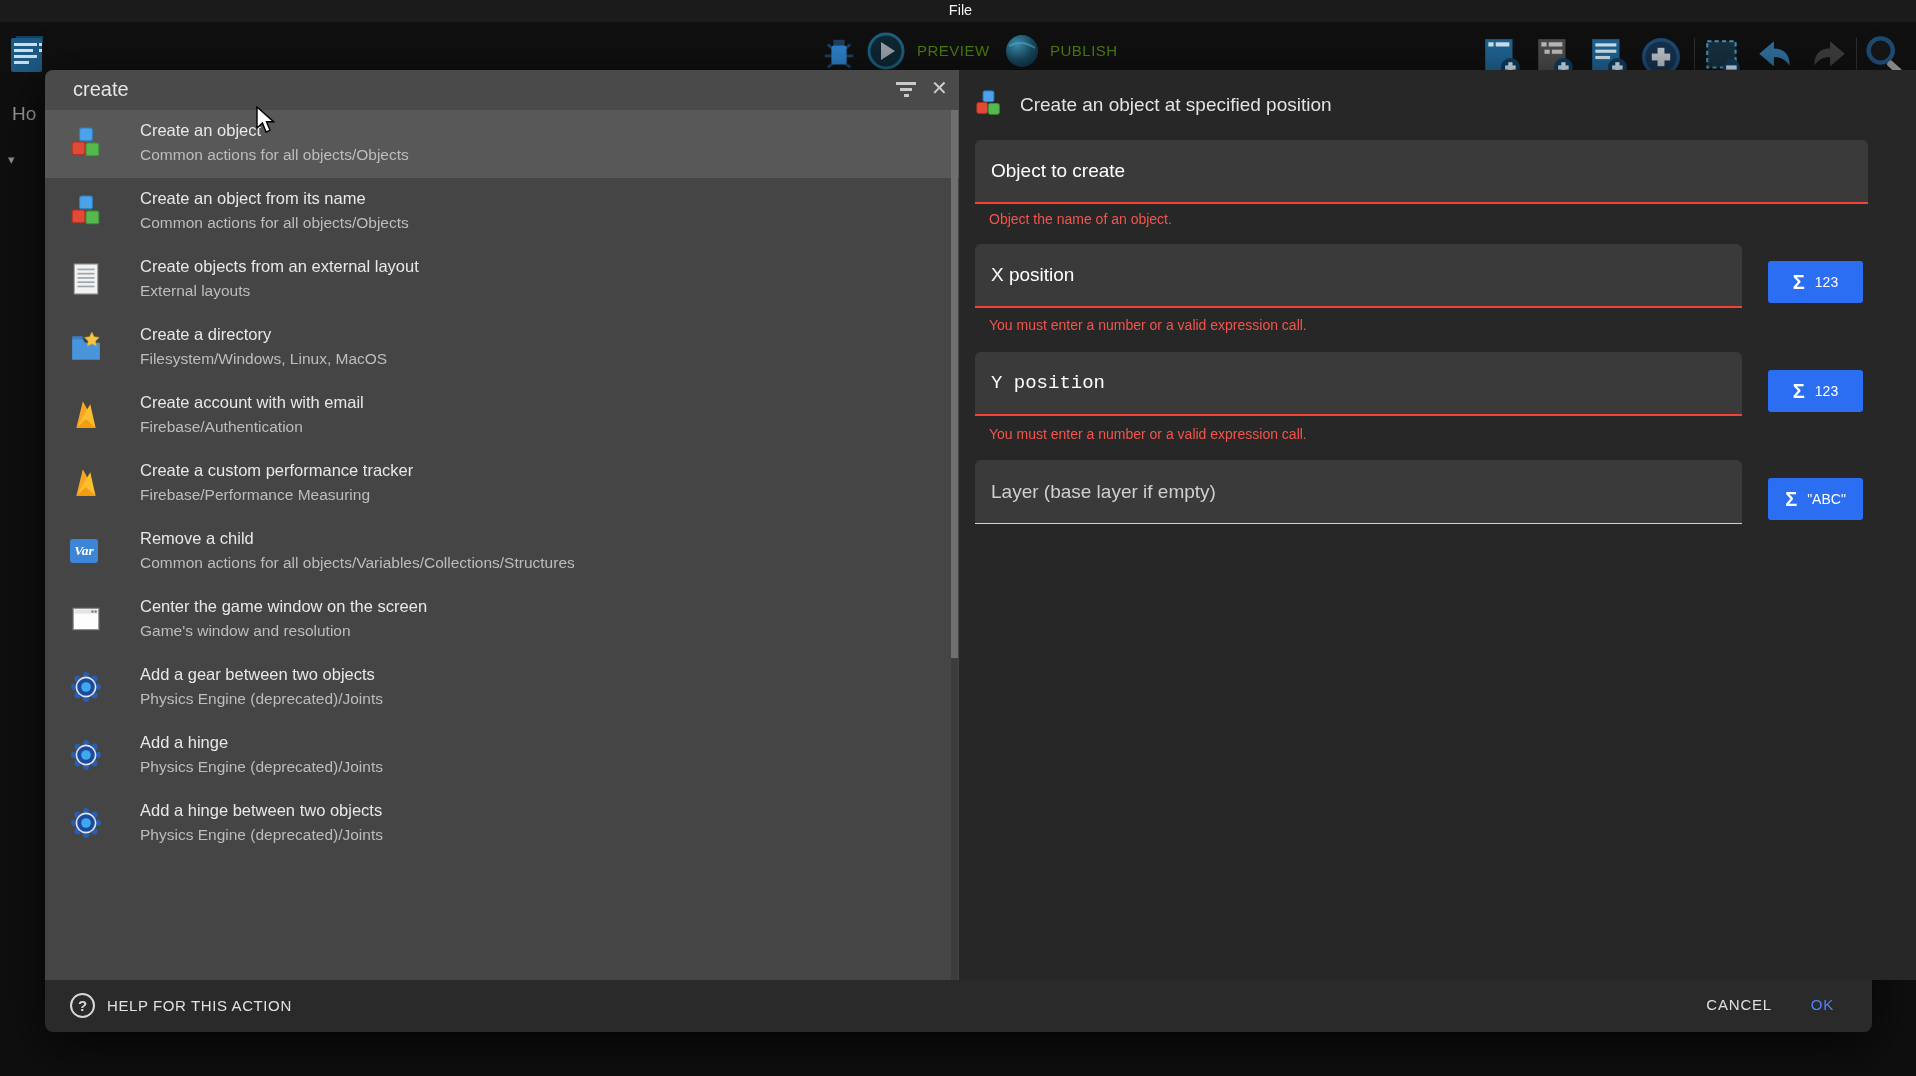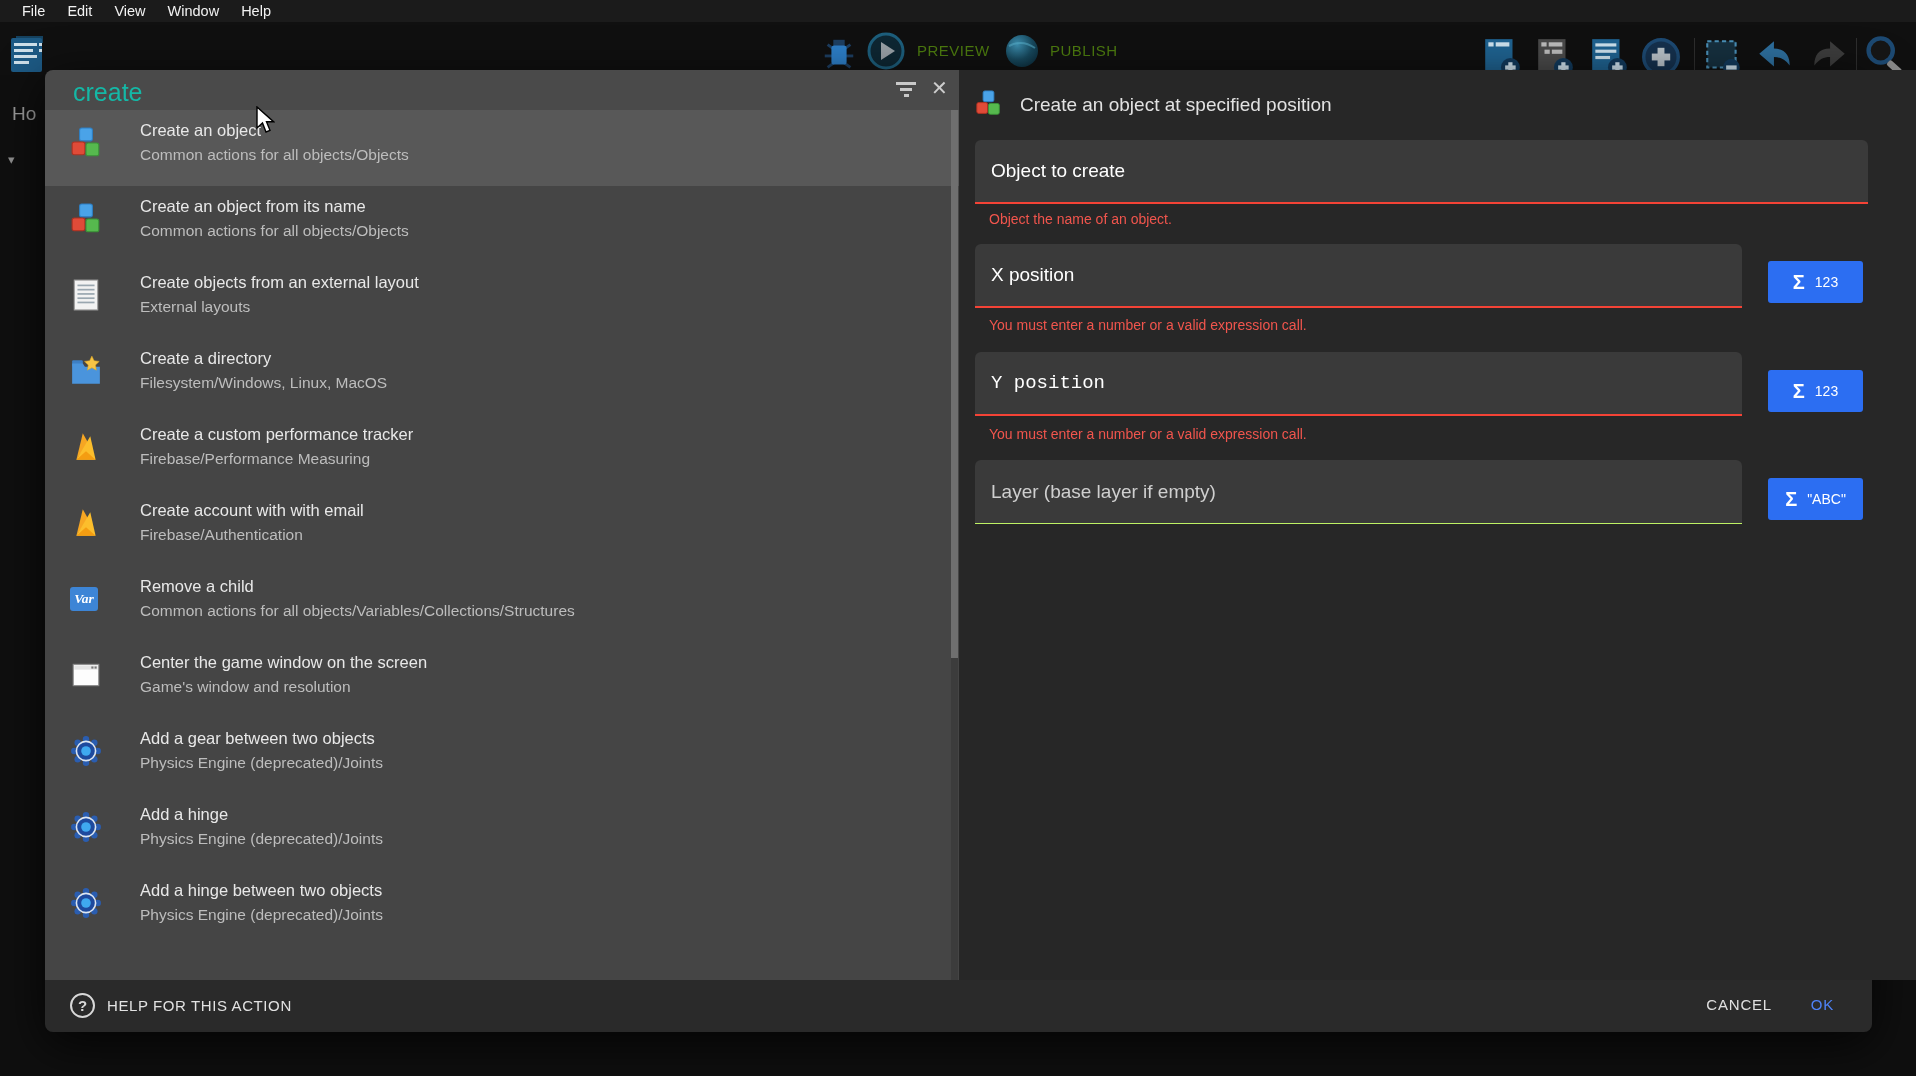--- a/index.html
+++ b/index.html
@@ -2,44 +2,44 @@
 <html><head>
 <meta charset="utf-8">
 <style>
   * { margin:0; padding:0; box-sizing:border-box; }
   html,body { width:1916px; height:1076px; overflow:hidden; background:#0f0f0f;
               font-family:"Liberation Sans", sans-serif; }
   .abs { position:absolute; }
 
   
   #menubar { position:absolute; left:0; top:0; width:1916px; height:22px;
-             background:#1b1b1b; display:flex; align-items:center; padding-left:11px; z-index:3; }
+             background:#1b1b1b; display:flex; align-items:center; padding-left:5px; z-index:3;flex-direction:column; }
   .menu-item { color:#f2f2f2; font-size:14.5px; padding:2px 11px; cursor:default; }
   #toolbar { position:absolute; left:0; top:22px; width:1916px; height:53px; background:#101010; z-index:3; }
   .tb-label { color:#4d7c0f; font-size:15px; letter-spacing:0.5px; }
   .tb-icon { position:absolute; width:42px; height:42px; }
   .tb-divider { position:absolute; top:16px; width:1px; height:34px; background:#2e2e2e; }
 
   
   .bg-frag { position:absolute; z-index:1; }
 
   
   #dialog { position:absolute; left:45px; top:70px; width:1827px; height:962px;
             z-index:10; border-radius:8px; box-shadow:0 12px 48px rgba(0,0,0,0.75); }
   #left-panel  { position:absolute; left:0; top:0; width:914px; height:910px; }
   #search-bar  { position:absolute; left:0; top:0; width:914px; height:40px;
                  background:#4a4a4a; border-radius:8px 0 0 0; }
-  #search-query { position:absolute; left:28px; top:8px; font-size:25px; color:#14b8a6; }
+  #search-query { position:absolute; left:28px; top:8px; font-size:20px; color:#e5e5e5; }
   #filter-icon  { position:absolute; left:849px; top:9px; width:24px; height:22px; cursor:pointer; }
   #filter-icon i { display:block; background:#c9c9c9; height:3px; margin:3px auto 0; }
   #close-icon   { position:absolute; left:886px; top:6px; font-size:20px; color:#cdcdcd; cursor:pointer; }
 
   #action-list { position:absolute; left:0; top:40px; width:914px; height:870px;
                  background:#454545; overflow:hidden; }
-  .list-item { position:relative; width:914px; height:76px; cursor:pointer; }
+  .list-item { position:relative; width:914px; height:68px; cursor:pointer; }
   .list-item.selected { background:#585858; }
   .li-icon { position:absolute; left:25px; top:17px; width:32px; height:32px; }
   .li-icon svg { width:32px; height:32px; }
   .li-title { position:absolute; left:95px; top:11px; font-size:16.5px; color:#e8e8e8; }
   .li-sub   { position:absolute; left:95px; top:36px; font-size:15.5px; color:#bdbdbd; }
   .var-badge { width:28px; height:24px; margin-top:4px; background:#3d85d6; border-radius:3px;
                color:#fff; font:italic bold 13.5px "Liberation Serif", serif;
                display:flex; align-items:center; justify-content:center; }
   #list-scrollbar { position:absolute; left:906px; top:40px; width:7px; height:870px; background:#3c3c3c; }
   #list-thumb { position:absolute; left:0; top:0; width:7px; height:548px; background:#6f6f6f; }
@@ -258,31 +258,31 @@
             </svg></span>
           <div class="li-title">Create a directory</div>
           <div class="li-sub">Filesystem/Windows, Linux, MacOS</div>
         </div>
         <div class="list-item">
           <span class="li-icon"><svg viewBox="0 0 30 30">
               <polygon points="6,27 12,2 17,11" fill="#f6a623"></polygon>
               <polygon points="6,27 19,5 24,27" fill="#fcbe2c"></polygon>
               <polygon points="6,27 24,27 15,19" fill="#f49d12"></polygon>
             </svg></span>
-          <div class="li-title">Create a custom performance tracker</div>
-          <div class="li-sub">Firebase/Performance Measuring</div>
+          <div class="li-title">Create account with with email</div>
+          <div class="li-sub">Firebase/Authentication</div>
         </div>
         <div class="list-item">
           <span class="li-icon"><svg viewBox="0 0 30 30">
               <polygon points="6,27 12,2 17,11" fill="#f6a623"></polygon>
               <polygon points="6,27 19,5 24,27" fill="#fcbe2c"></polygon>
               <polygon points="6,27 24,27 15,19" fill="#f49d12"></polygon>
             </svg></span>
-          <div class="li-title">Create account with with email</div>
-          <div class="li-sub">Firebase/Authentication</div>
+          <div class="li-title">Create a custom performance tracker</div>
+          <div class="li-sub">Firebase/Performance Measuring</div>
         </div>
         <div class="list-item">
           <span class="li-icon">
             <div class="var-badge">Var</div>
           </span>
           <div class="li-title">Remove a child</div>
           <div class="li-sub">Common actions for all objects/Variables/Collections/Structures</div>
         </div>
         <div class="list-item">
           <span class="li-icon"><svg viewBox="0 0 30 30">

